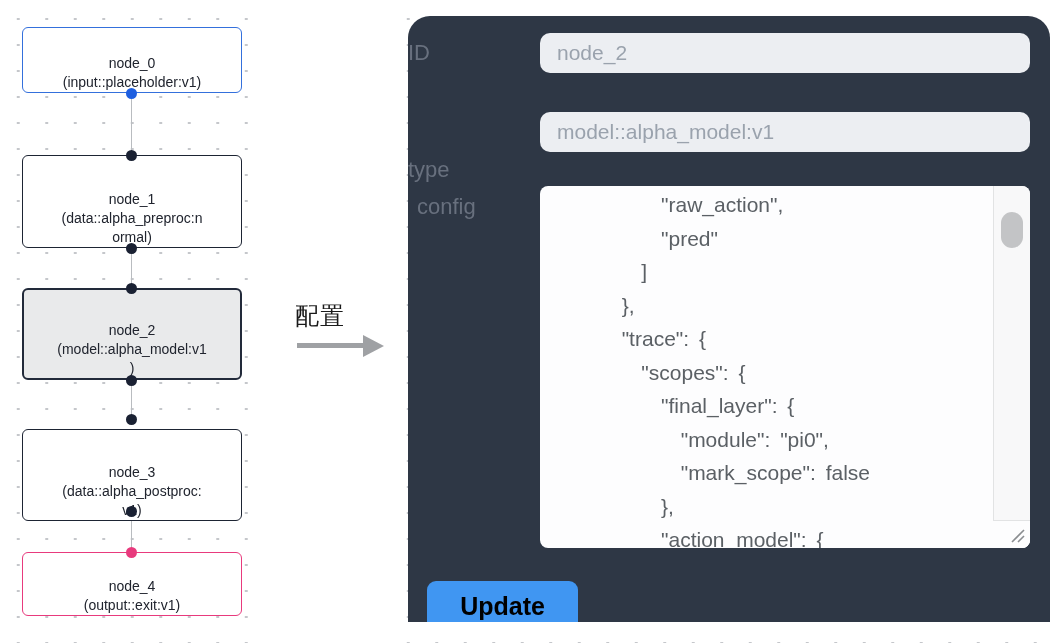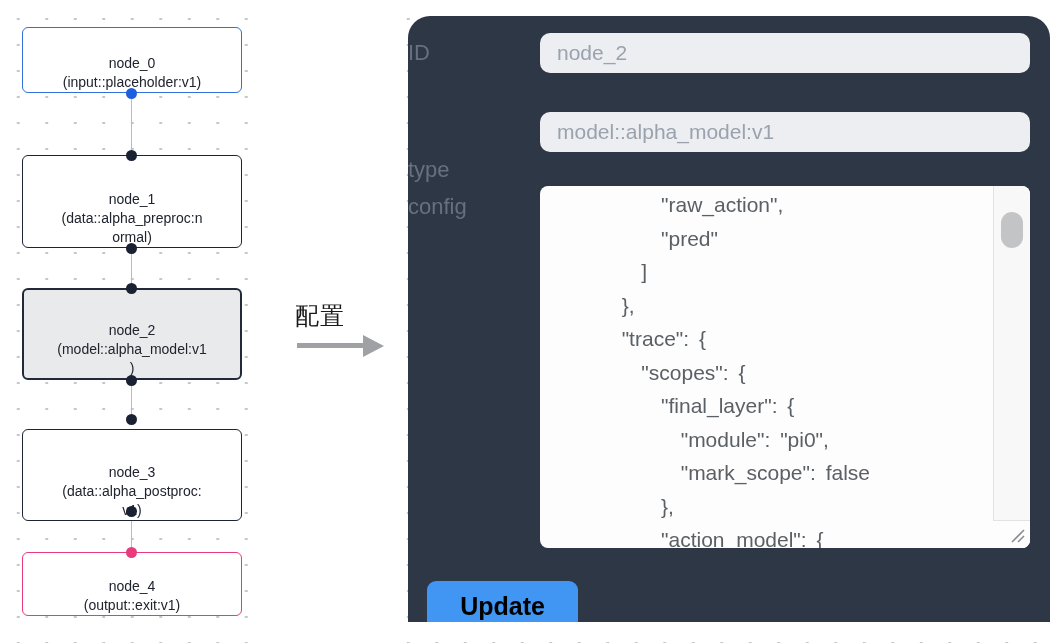--- a/index.html
+++ b/index.html
@@ -142,21 +142,21 @@
   <div class="arrow-head"></div>
 
   <div class="panel">
 
     <div class="field-label" style="top:17px;">ID</div>
     <input class="field-input" style="top: 17px;" value="node_2">
 
     <div class="field-label" style="top:104px;margin-top:30px;">type</div>
     <input class="field-input" style="top: 96px;" value="model::alpha_model:v1">
 
-    <div class="field-label" style="top:171px;">config</div>
+    <div class="field-label" style="top:171px;margin-left:9px;">config</div>
 
     <div class="config-box">
       <div class="config-text">      "raw_action",
       "pred"
     ]
   },
   "trace": {
     "scopes": {
       "final_layer": {
         "module": "pi0",

